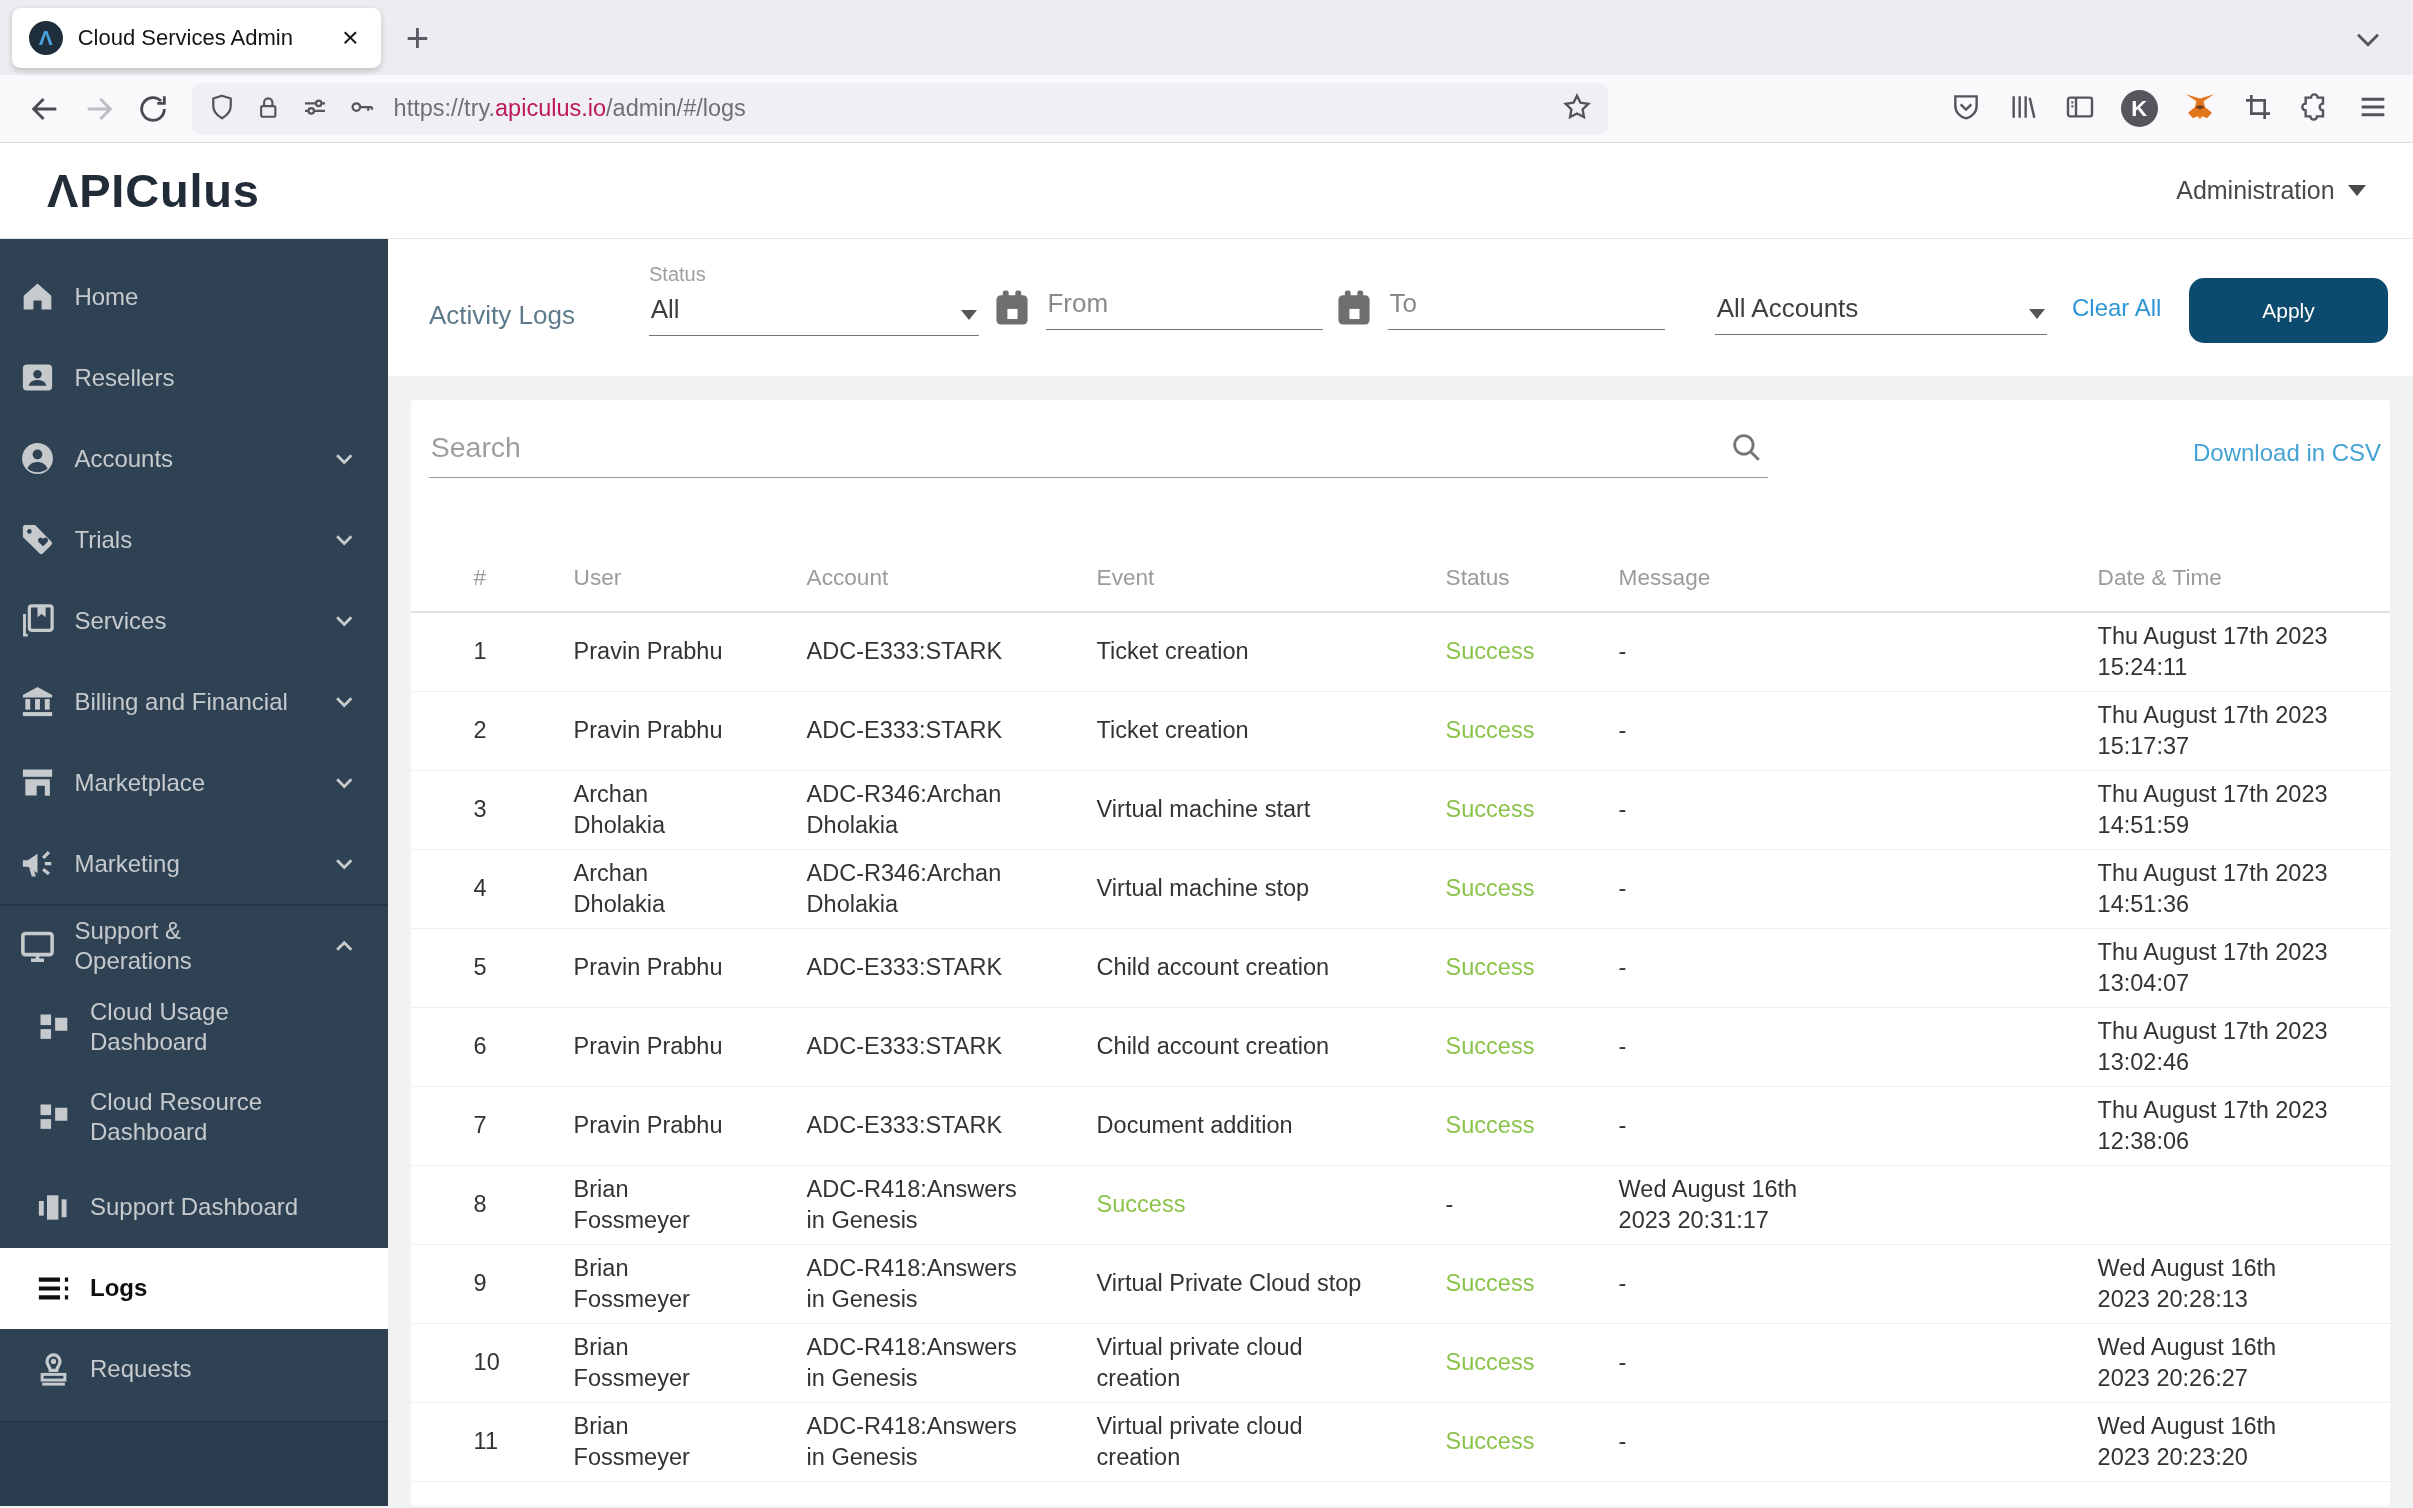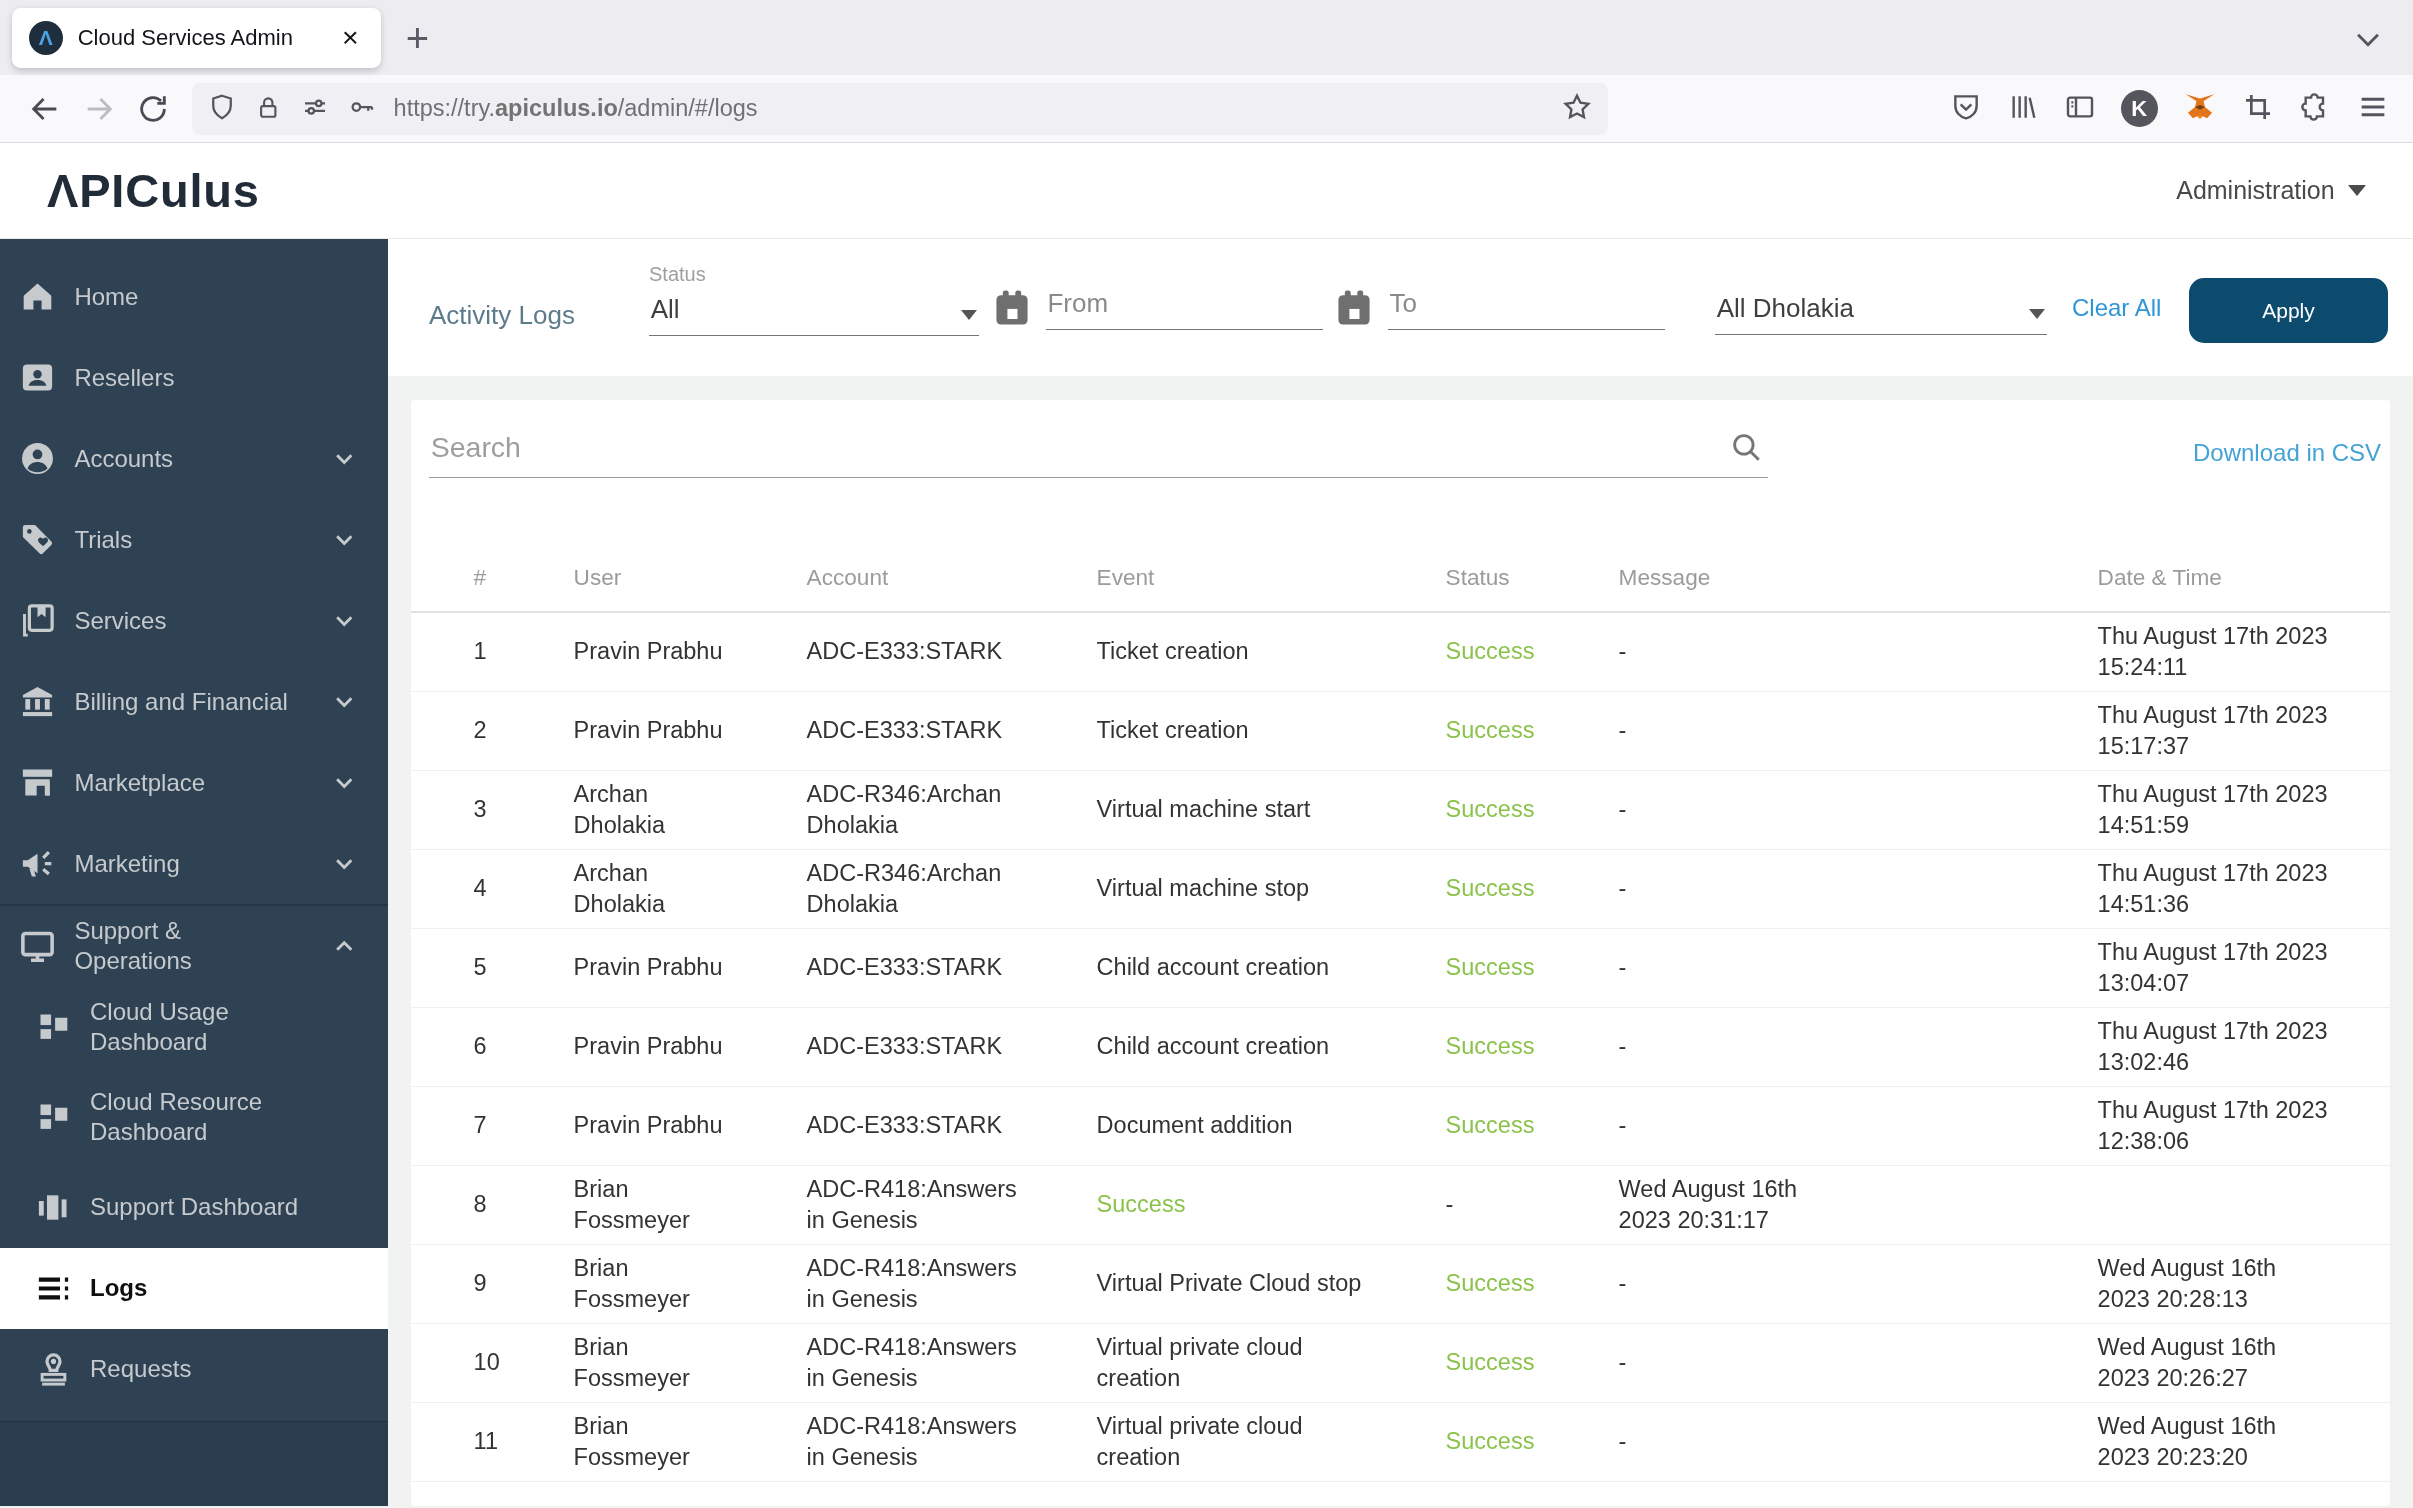--- a/index.html
+++ b/index.html
@@ -15,21 +15,21 @@
   .tab-title { font-size:22px; color:#15141a; flex:1; white-space:nowrap; overflow:hidden; }
   .tab-close { font-size:28.5px; color:#15141a; line-height:1; padding:0 5px; cursor:default; }
   .newtab { font-size:40px; font-weight:300; color:#5b5b66; margin-left:25px; line-height:1; }
   .alltabs { position:absolute; right:28.5px; top:22px; }
 
   .toolbar { height:68px; background:#f9f9fb; border-bottom:1.7px solid #dcdce1; display:flex; align-items:center; padding:0 18.4px; }
   .nav-ic { width:54px; height:54px; display:flex; align-items:center; justify-content:center; flex:none; }
   .urlbar { width:1416px; height:52px; background:#f0f0f4; border-radius:8.4px; margin-left:11.7px;
             display:flex; align-items:center; padding:0 15px; gap:17px; }
   .url-text { font-size:23.5px; color:#6f6f78; white-space:nowrap; }
-  .url-text b { color:#737373; font-weight:bold;margin-top:38px; }
+  .url-text b { color:#be185d; font-weight:normal;margin-top:38px; }
   .url-star { margin-left:auto; }
   .ticons { display:flex; align-items:center; gap:25px; margin-left:auto; padding-right:5px; }
   .avatar-k { width:37px; height:37px; border-radius:50%; background:#55555e; color:#fff; font-size:22px; font-weight:bold;
               display:flex; align-items:center; justify-content:center; }
 
   
   .app-header { height:96px; background:#fff; border-bottom:1.7px solid #e8e8e8; display:flex; align-items:center; padding:0 47px; }
   .logo { font-size:47px; font-weight:800; color:#222b38; letter-spacing:0.8px; }
   .admin { margin-left:auto; display:flex; align-items:center; gap:13.4px; font-size:25px; color:#4a4a4a; }
   .caret-dn { width:0; height:0; border-left:9.2px solid transparent; border-right:9.2px solid transparent; border-top:11px solid #4a4a4a; }
@@ -392,21 +392,21 @@
             <rect x="3.5" y="5" width="17" height="16" rx="2.5" fill="#6f6f6f"></rect>
             <rect x="7" y="2.5" width="3.2" height="5" rx="1.2" fill="#6f6f6f"></rect>
             <rect x="13.8" y="2.5" width="3.2" height="5" rx="1.2" fill="#6f6f6f"></rect>
             <rect x="9.5" y="12.5" width="5.5" height="5.5" fill="#fff"></rect>
           </svg>
         <div class="f-date-field">To</div>
       </div>
 
       <div class="f-group" style="left:1327px; top:54px;">
         <div class="f-select" style="width:332px;">
-          <span>All Dholakia</span>
+          <span>All Accounts</span>
           <span class="sel-caret"></span>
         </div>
       </div>
 
       <div class="f-clear">Clear All</div>
       <button class="f-apply">Apply</button>
     </div>
 
     <div class="content">
       <div class="card">

